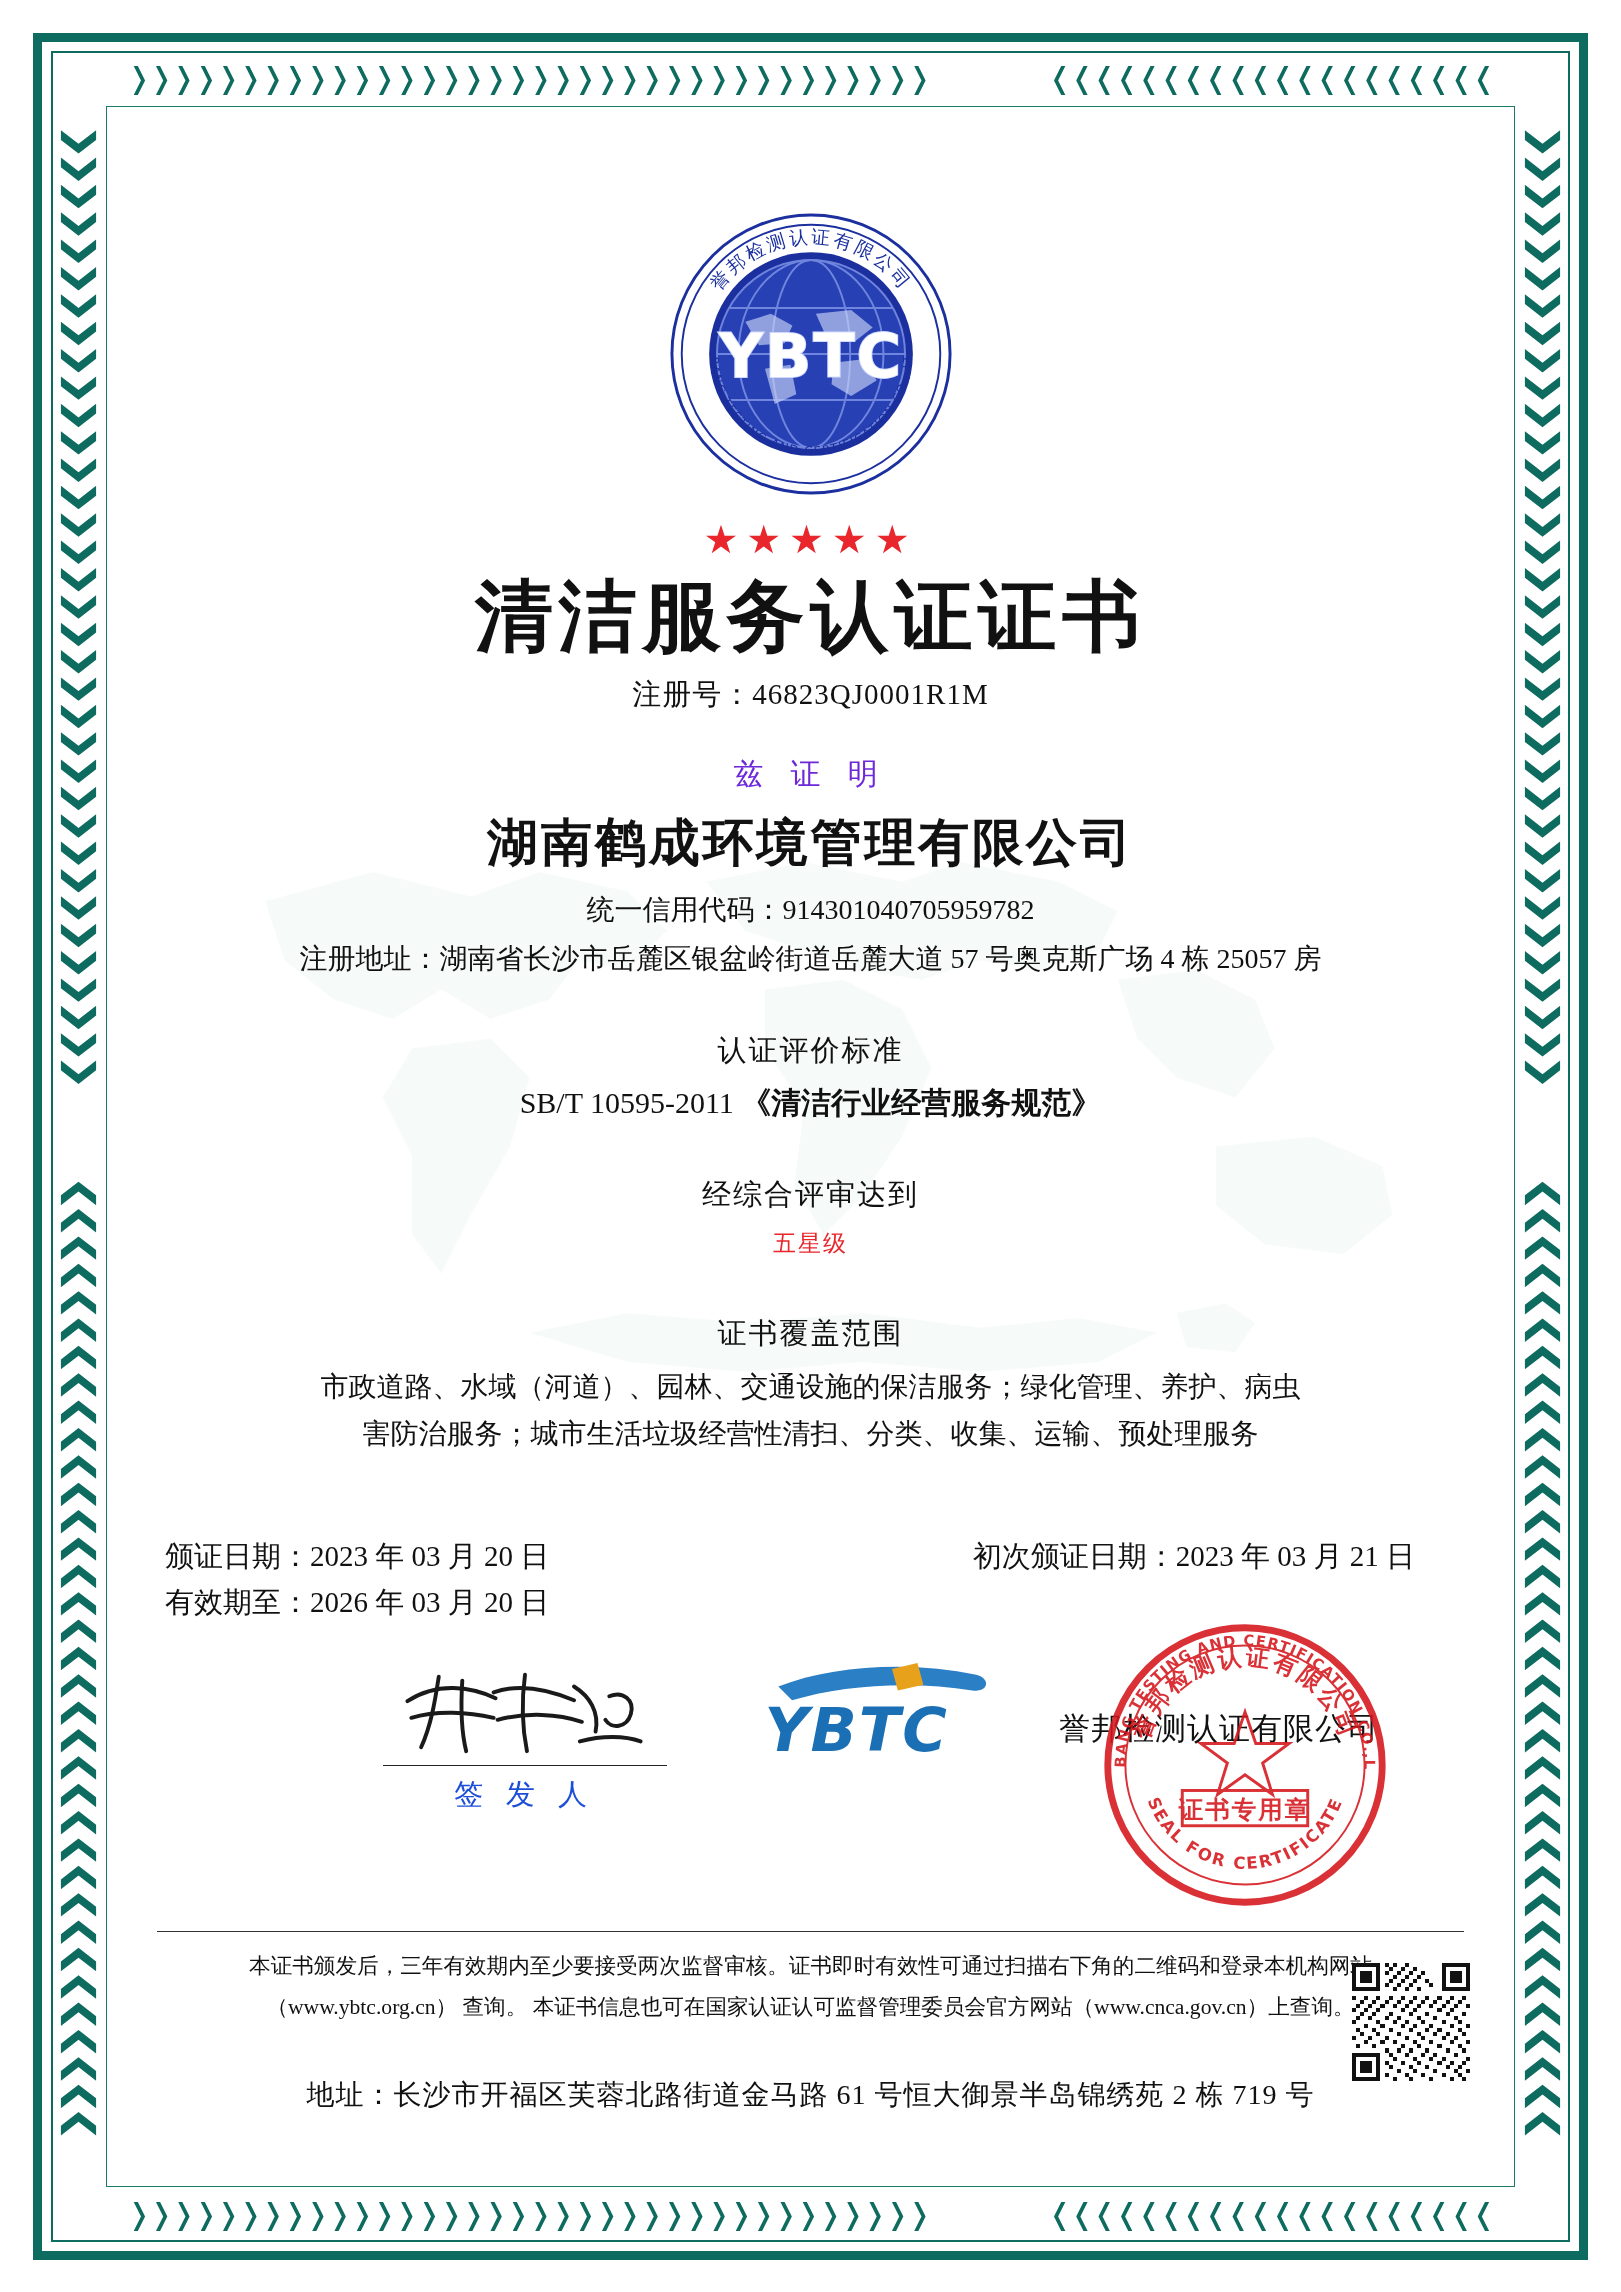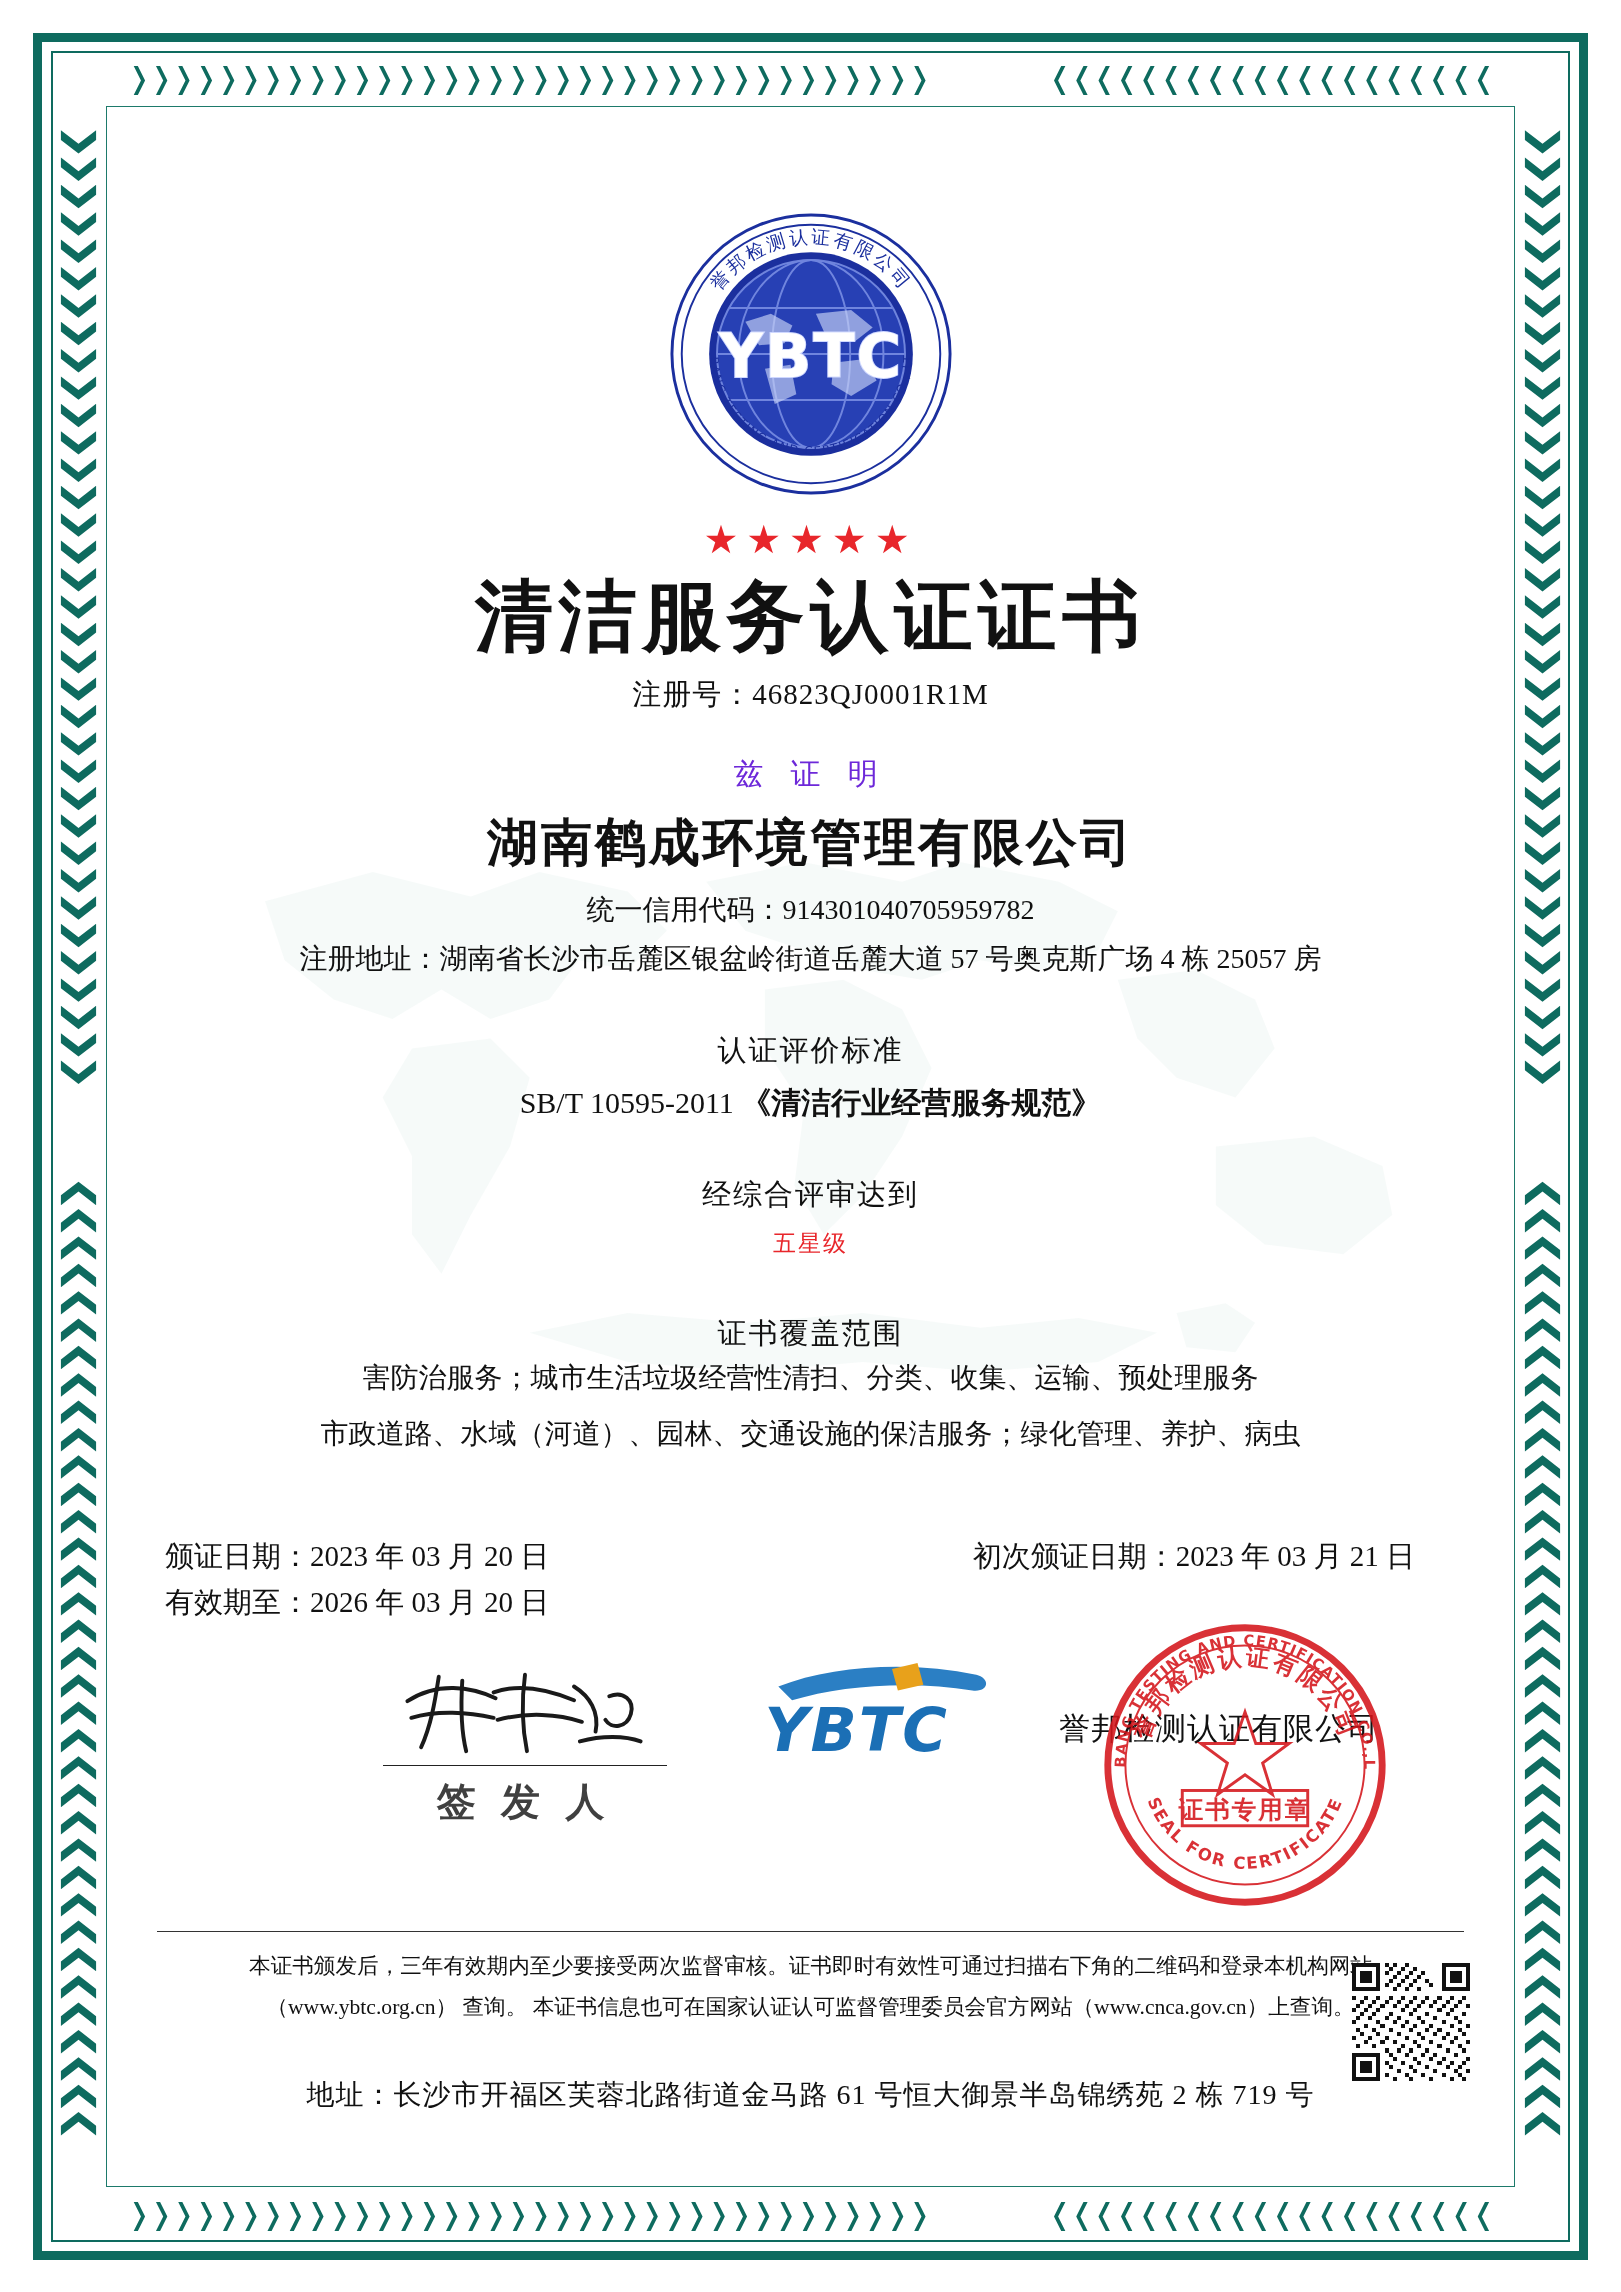--- a/index.html
+++ b/index.html
@@ -244,24 +244,23 @@
   .sig-glyph {
     height: 108px;
   }
   .sig-line {
     border-top: 1.6px solid #222;
     width: 284px;
     margin: 0 auto;
   }
   .sig-label {
     margin-top: 9.8px;
-    font-size: 39px;
+    font-size: 29px;
     letter-spacing: 7.8px;
-    color: #404040;
-    font-weight: bold;
+    color: #1d4ed8;
   }
   .brand-mark {
     position: absolute;
     left: 627px;
     top: 9.8px;
     width: 294px;
     height: 118px;
   }
   .issuer-name {
     position: absolute;
@@ -567,22 +566,22 @@
     <div class="section-label">认证评价标准</div>
     <div class="standard">
       <span>SB/T 10595-2011</span>
       <b>《清洁行业经营服务规范》</b>
     </div>
 
     <div class="grade-label">经综合评审达到</div>
     <div class="grade-value">五星级</div>
 
     <div class="scope-label">证书覆盖范围</div>
+    <div class="scope-text">市政道路、水域（河道）、园林、交通设施的保洁服务；绿化管理、养护、病虫</div>
     <div class="scope-text" style="margin-top:2px">害防治服务；城市生活垃圾经营性清扫、分类、收集、运输、预处理服务</div>
-    <div class="scope-text">市政道路、水域（河道）、园林、交通设施的保洁服务；绿化管理、养护、病虫</div>
 
     <div class="dates">
       <div class="left">
         <div>
           <span>颁证日期：</span><span>2023 年 03 月 20 日</span>
         </div>
         <div>
           <span>有效期至：</span><span>2026 年 03 月 20 日</span>
         </div>
       </div>

